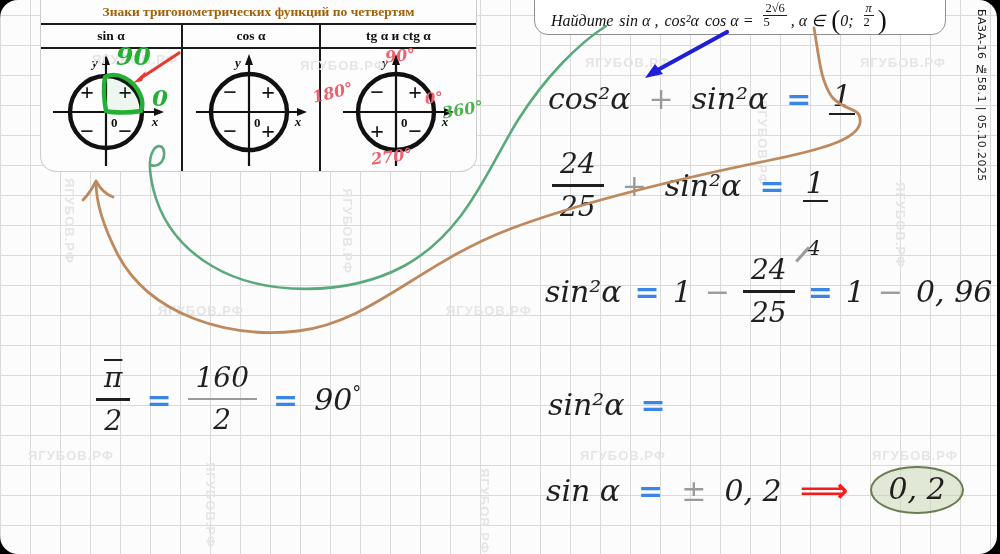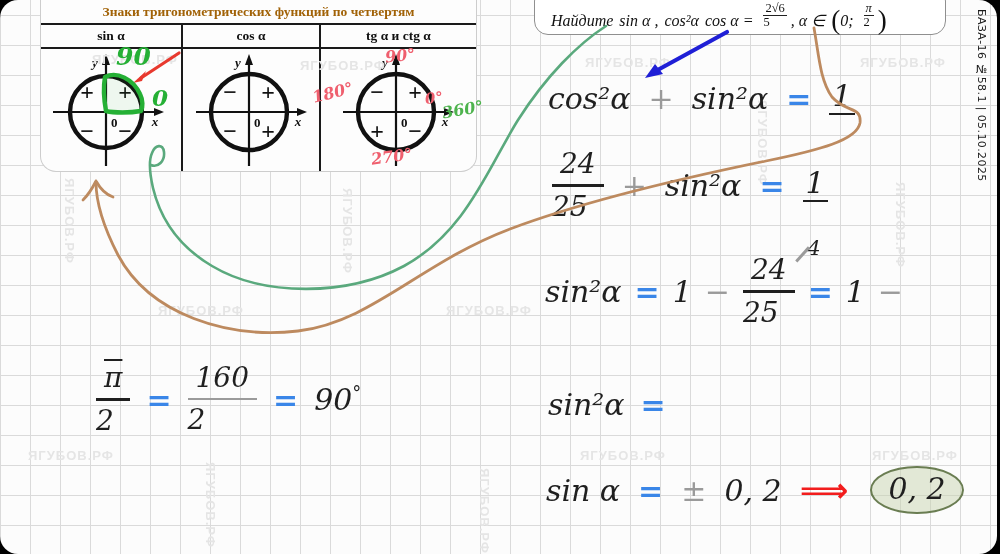--- a/index.html
+++ b/index.html
@@ -30,21 +30,21 @@
   .pfrac{display:inline-flex;flex-direction:column;align-items:flex-start;font-size:12.5px;line-height:1.1;margin:0 4px;}
   .pfrac .num{border-bottom:1.2px solid #222;padding:0 2px;}
   .paren{font-size:27px;font-weight:300;line-height:0.8;transform:translateY(2px);}
   .ovl{text-decoration:overline;}
   
   .hw,.ink-row{font-family:"DejaVu Serif",serif;font-style:italic;color:#1f1f1f;}
   .ink-row{position:absolute;display:flex;align-items:center;font-size:30px;z-index:3;gap:18px;white-space:nowrap;}
   .bl{color:#3a86e8;font-weight:bold;}
   .gy{color:#9a9a9a;}
   .u1{border-bottom:2.5px solid #1f1f1f;line-height:1;padding:0 3px 2px;}
-  .frac{display:inline-flex;flex-direction:column;align-items:flex-start;line-height:1;position:relative;font-size:28px;}
+  .frac{display:inline-flex;flex-direction:column;align-items:center;line-height:1;position:relative;font-size:28px;}
   .frac .num{padding:0 8px 6px;border-bottom:3px solid #1f1f1f;}
   .frac .den{padding-top:6px;}
   .frac.graybar .num{border-bottom-color:#9a9a9a;border-bottom-width:2.5px;}
   .cancel{position:absolute;top:-18px;right:-26px;font-size:21px;color:#1f1f1f;}
   .cancel::before{content:"";position:absolute;left:-14px;top:15px;width:19px;height:2.6px;background:#9a9a9a;
     transform:rotate(-48deg);}
   .implies{font-family:"DejaVu Sans",sans-serif;font-style:normal;color:#f21d1d;font-weight:bold;font-size:34px;}
   .answer-oval{border:2.6px solid #6a7d52;background:rgba(199,212,176,0.5);border-radius:50%;
     padding:3px 16px 6px;margin-left:4px;}
   .supdeg{font-size:18px;vertical-align:super;line-height:0;}
@@ -190,20 +190,21 @@
     <span>1</span>
     <span class="gy">−</span>
     <span class="frac">
       <span class="num">24</span>
       <span class="den">25</span>
       <span class="cancel">4</span>
     </span>
     <span class="bl">=</span>
     <span>1</span>
     <span class="gy">−</span>
+    <span>0, 96</span>
   </div>
 
   <div class="ink-row" style="left:548px;top:382px;height:44px;gap:16px">
     <span>sin²α</span>
     <span class="bl">=</span>
   </div>
 
   <div class="ink-row" style="left:546px;top:462px;height:56px;gap:18px">
     <span>sin α</span>
     <span class="bl">=</span>

